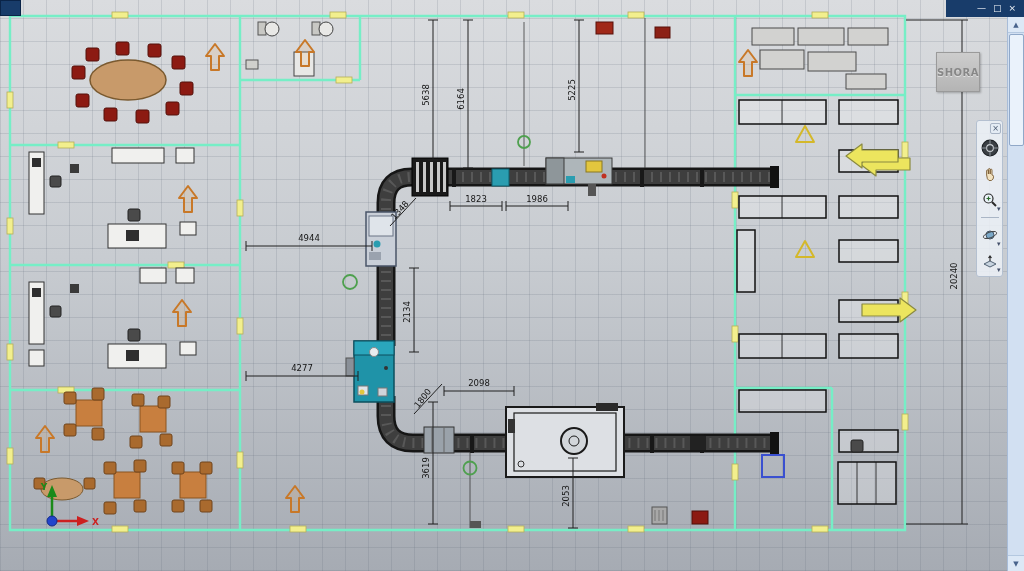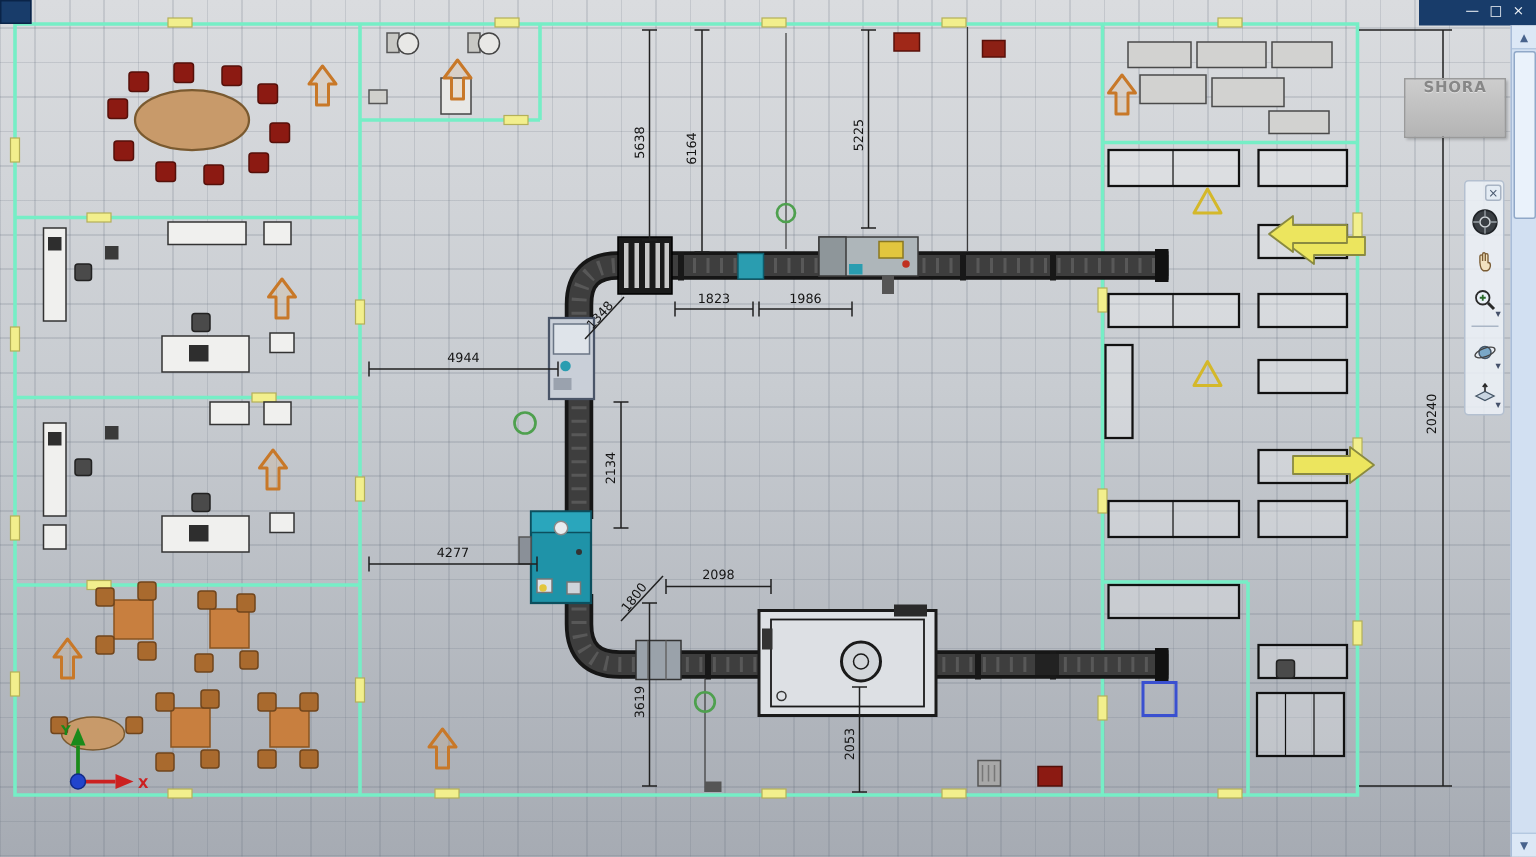--- a/index.html
+++ b/index.html
@@ -26,21 +26,21 @@
   .rack{fill:rgba(250,250,250,.25);stroke:#111;stroke-width:1.5;}
   .store{fill:#d2d2d0;stroke:#4a4a4a;stroke-width:1;}
   .oarrow{fill:rgba(230,160,80,.15);stroke:#c87828;stroke-width:2;stroke-linejoin:round;}
   .yarrow{fill:#ece55e;stroke:#8a8a40;stroke-width:1.2;stroke-linejoin:round;}
   .tri{fill:none;stroke:#d4b82a;stroke-width:2;stroke-linejoin:round;}
 
   .corner-box{position:absolute;left:0;top:0;width:21px;height:16px;background:#183c6a;border:1px solid #0a2448;box-sizing:border-box;}
   .win-controls{position:absolute;right:0;top:0;width:78px;height:17px;background:#183c6a;display:flex;align-items:center;justify-content:flex-end;gap:7px;padding-right:8px;box-sizing:border-box;}
   .win-btn{color:#f0f4f8;font-size:9px;line-height:9px;cursor:default;}
 
-  .logo{position:absolute;left:936px;top:52px;width:68px;height:40px;background:linear-gradient(180deg,#cdcdcd,#b4b4b4);border:1px solid #9a9a9a;box-shadow:1px 1px 2px rgba(0,0,0,.25);display:flex;align-items:flex-start;justify-content:center;box-sizing:border-box;}
+  .logo{position:absolute;left:936px;top:52px;width:44px;height:40px;background:linear-gradient(180deg,#cdcdcd,#b4b4b4);border:1px solid #9a9a9a;box-shadow:1px 1px 2px rgba(0,0,0,.25);display:flex;align-items:center;justify-content:center;box-sizing:border-box;}
   .logo span{font-size:10px;font-weight:bold;color:#878787;letter-spacing:.5px;text-shadow:0 1px 0 #e0e0e0;}
 
   .navbar{position:absolute;right:21px;top:120px;width:27px;background:rgba(236,241,247,.85);border:1px solid #b4c0d0;border-radius:3px;padding:2px 1px 4px 1px;box-sizing:border-box;}
   .nav-close{display:flex;justify-content:flex-end;}
   .nav-close span{width:11px;height:11px;font-size:8px;line-height:10px;text-align:center;color:#4a5a70;border:1px solid #a8b4c4;background:#e4ecf4;border-radius:2px;box-sizing:border-box;}
   .nav-tools{display:flex;flex-direction:column;align-items:center;gap:4px;margin-top:3px;}
   .nav-btn{width:22px;height:22px;display:flex;align-items:center;justify-content:center;position:relative;border-radius:2px;}
   .nav-btn svg{position:static;}
   .nav-sep{width:18px;height:1px;background:#aab6c6;margin:2px 0;}
   .caret{position:absolute;right:0;bottom:-2px;font-size:7px;line-height:7px;color:#44506a;}

